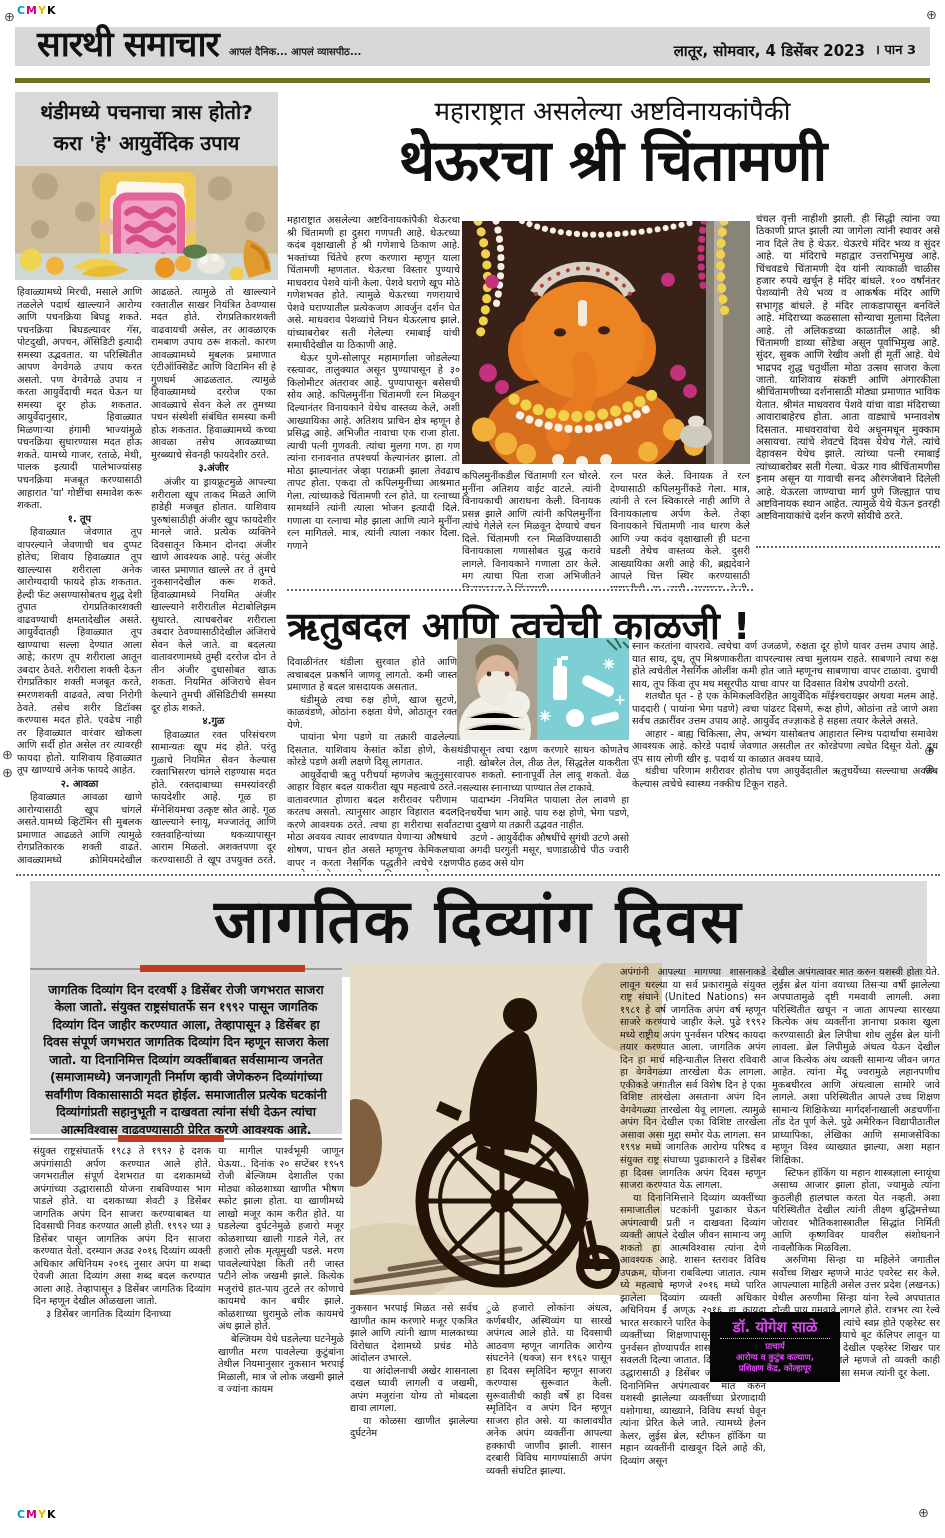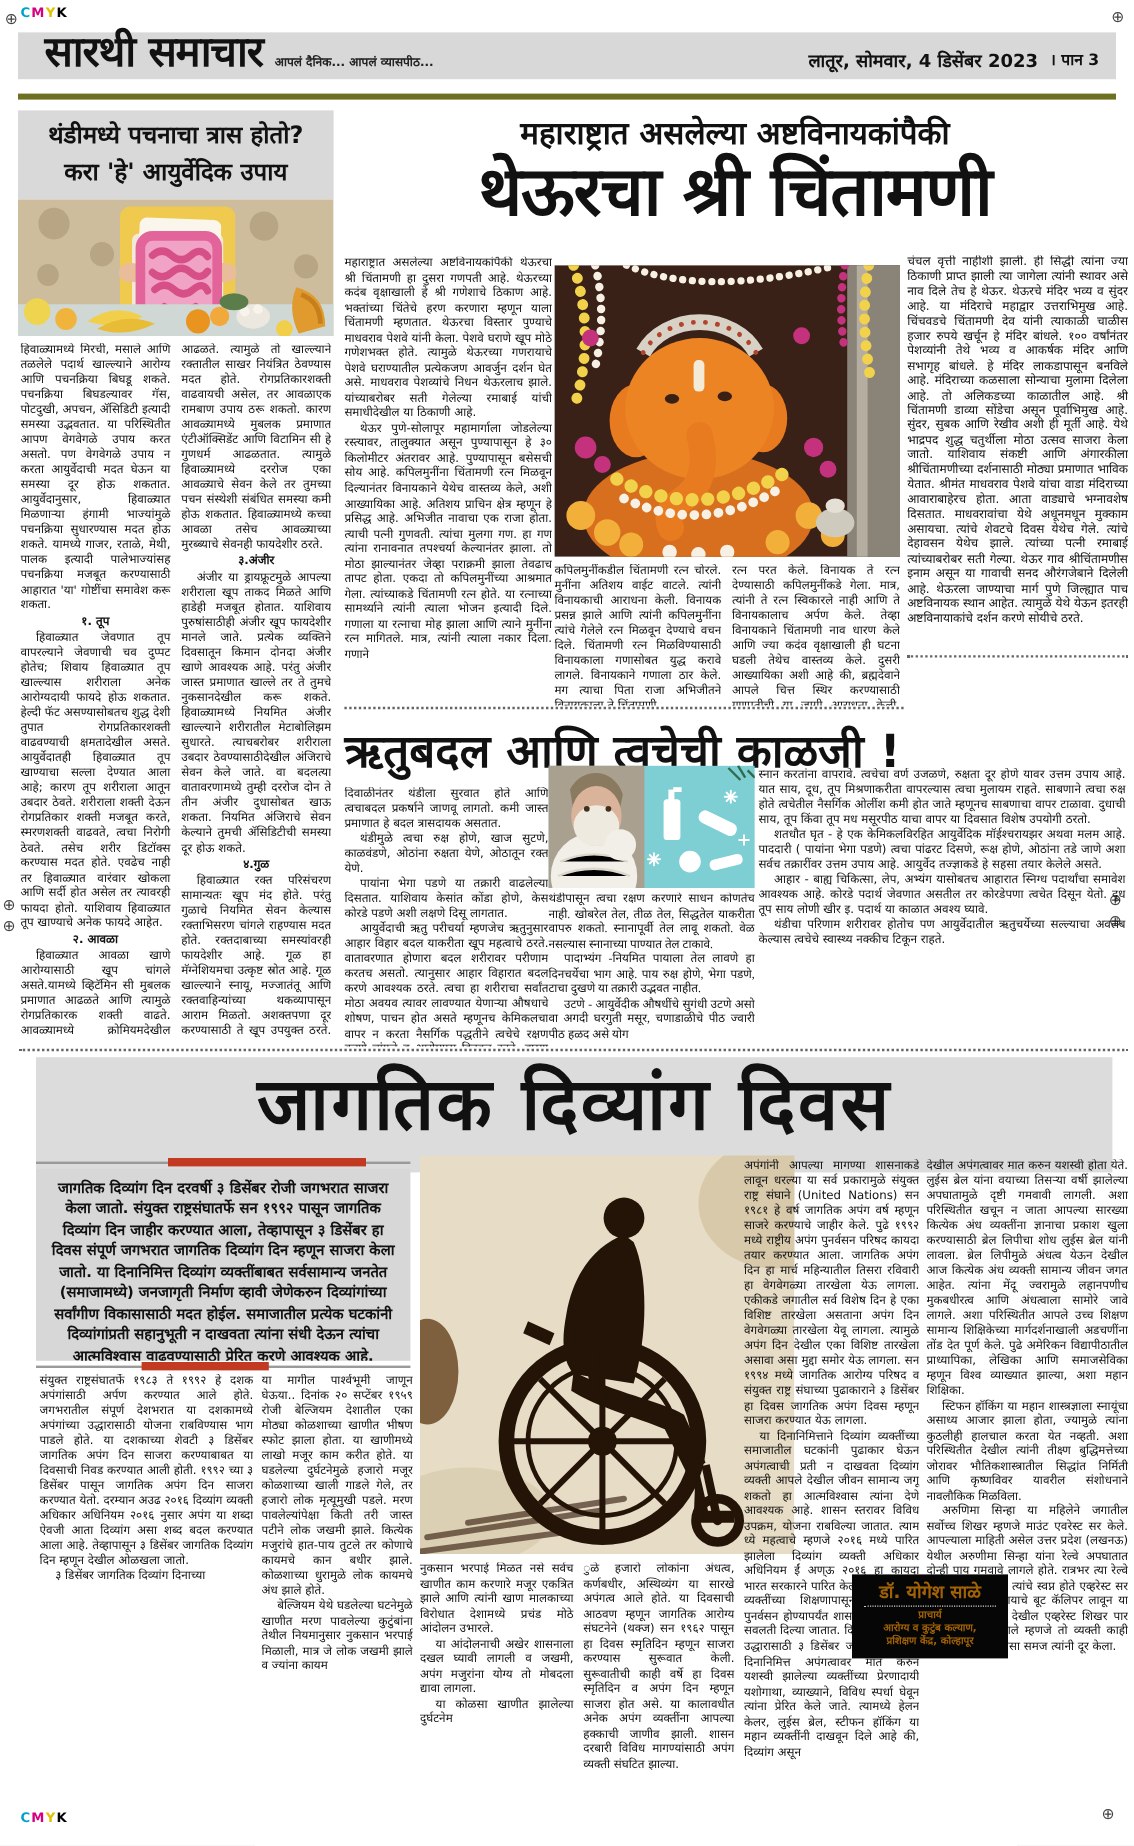--- a/index.html
+++ b/index.html
@@ -26,21 +26,21 @@
   .b-h{text-align:center;font-weight:700;margin:1px 0;}
   .twocol{column-count:2;column-gap:9px;}
 
   
   #dg-headbox{left:15px;top:92px;width:263px;height:74px;background:#d9d9d9;text-align:center;padding-top:5px;}
   #dg-headbox div{font-size:20px;font-weight:800;line-height:1.55;}
   #dg-img{left:15px;top:166px;width:263px;height:114px;}
   #dg-body{left:17px;top:286px;width:259px;height:586px;}
 
   
-  #gn-kicker{left:285px;top:92px;width:655px;text-align:center;font-size:26px;font-weight:700;}
+  #gn-kicker{left:285px;top:92px;width:655px;text-align:center;font-size:26px;font-weight:400;}
   #gn-head{left:285px;top:126px;width:655px;text-align:center;font-size:57px;font-weight:900;line-height:1.2;letter-spacing:-1px;}
   #gn-colL{left:287px;top:214px;width:173px;height:378px;}
   #gn-img{left:462px;top:221px;width:288px;height:243px;}
   #gn-colR{left:756px;top:213px;width:184px;height:330px;font-size:10px;line-height:1.24;}
   #gn-mid1{left:462px;top:470px;width:139px;height:118px;}
   #gn-mid2{left:610px;top:470px;width:140px;height:118px;}
   .dotrule{border-top:2px dotted #666;height:0;}
   #rule-gnR{left:756px;top:546px;width:184px;}
   #rule-gn{left:287px;top:589px;width:466px;}
 
@@ -59,21 +59,21 @@
   .deco-red{height:7px;background:#c23a22;}
   #dv-introbox{left:30px;top:974px;width:312px;height:160px;background:#d7d7d7;padding:8px 12px;
                font-size:12.3px;font-weight:700;text-align:center;line-height:1.42;overflow:hidden;}
   #dv-img{left:350px;top:963px;width:312px;height:332px;}
   #dv-c1{left:33px;top:1145px;width:178px;height:390px;}
   #dv-c2{left:218px;top:1145px;width:126px;height:390px;}
   #dv-c3{left:350px;top:1302px;width:128px;height:234px;}
   #dv-c4{left:486px;top:1302px;width:126px;height:234px;}
   #dv-c5{left:620px;top:966px;width:146px;height:570px;}
   #dv-c6{left:772px;top:966px;width:168px;height:570px;}
-  #authorbox{left:710px;top:1312px;width:130px;height:70px;background:#060606;color:#a16207;text-align:center;
+  #authorbox{left:710px;top:1312px;width:130px;height:70px;background:#060606;color:#d946ef;text-align:center;
              padding-top:4px;z-index:5;}
   #authorbox .a-name{font-size:15px;font-weight:900;}
   #authorbox .a-sep{border-top:1px dotted #cfcfcf;width:84%;margin:2px auto;}
   #authorbox .a-sub{font-size:8.5px;font-weight:700;line-height:1.3;}
   svg{display:block;}
 </style>
 </head>
 <body>
 
 <div id="page">

